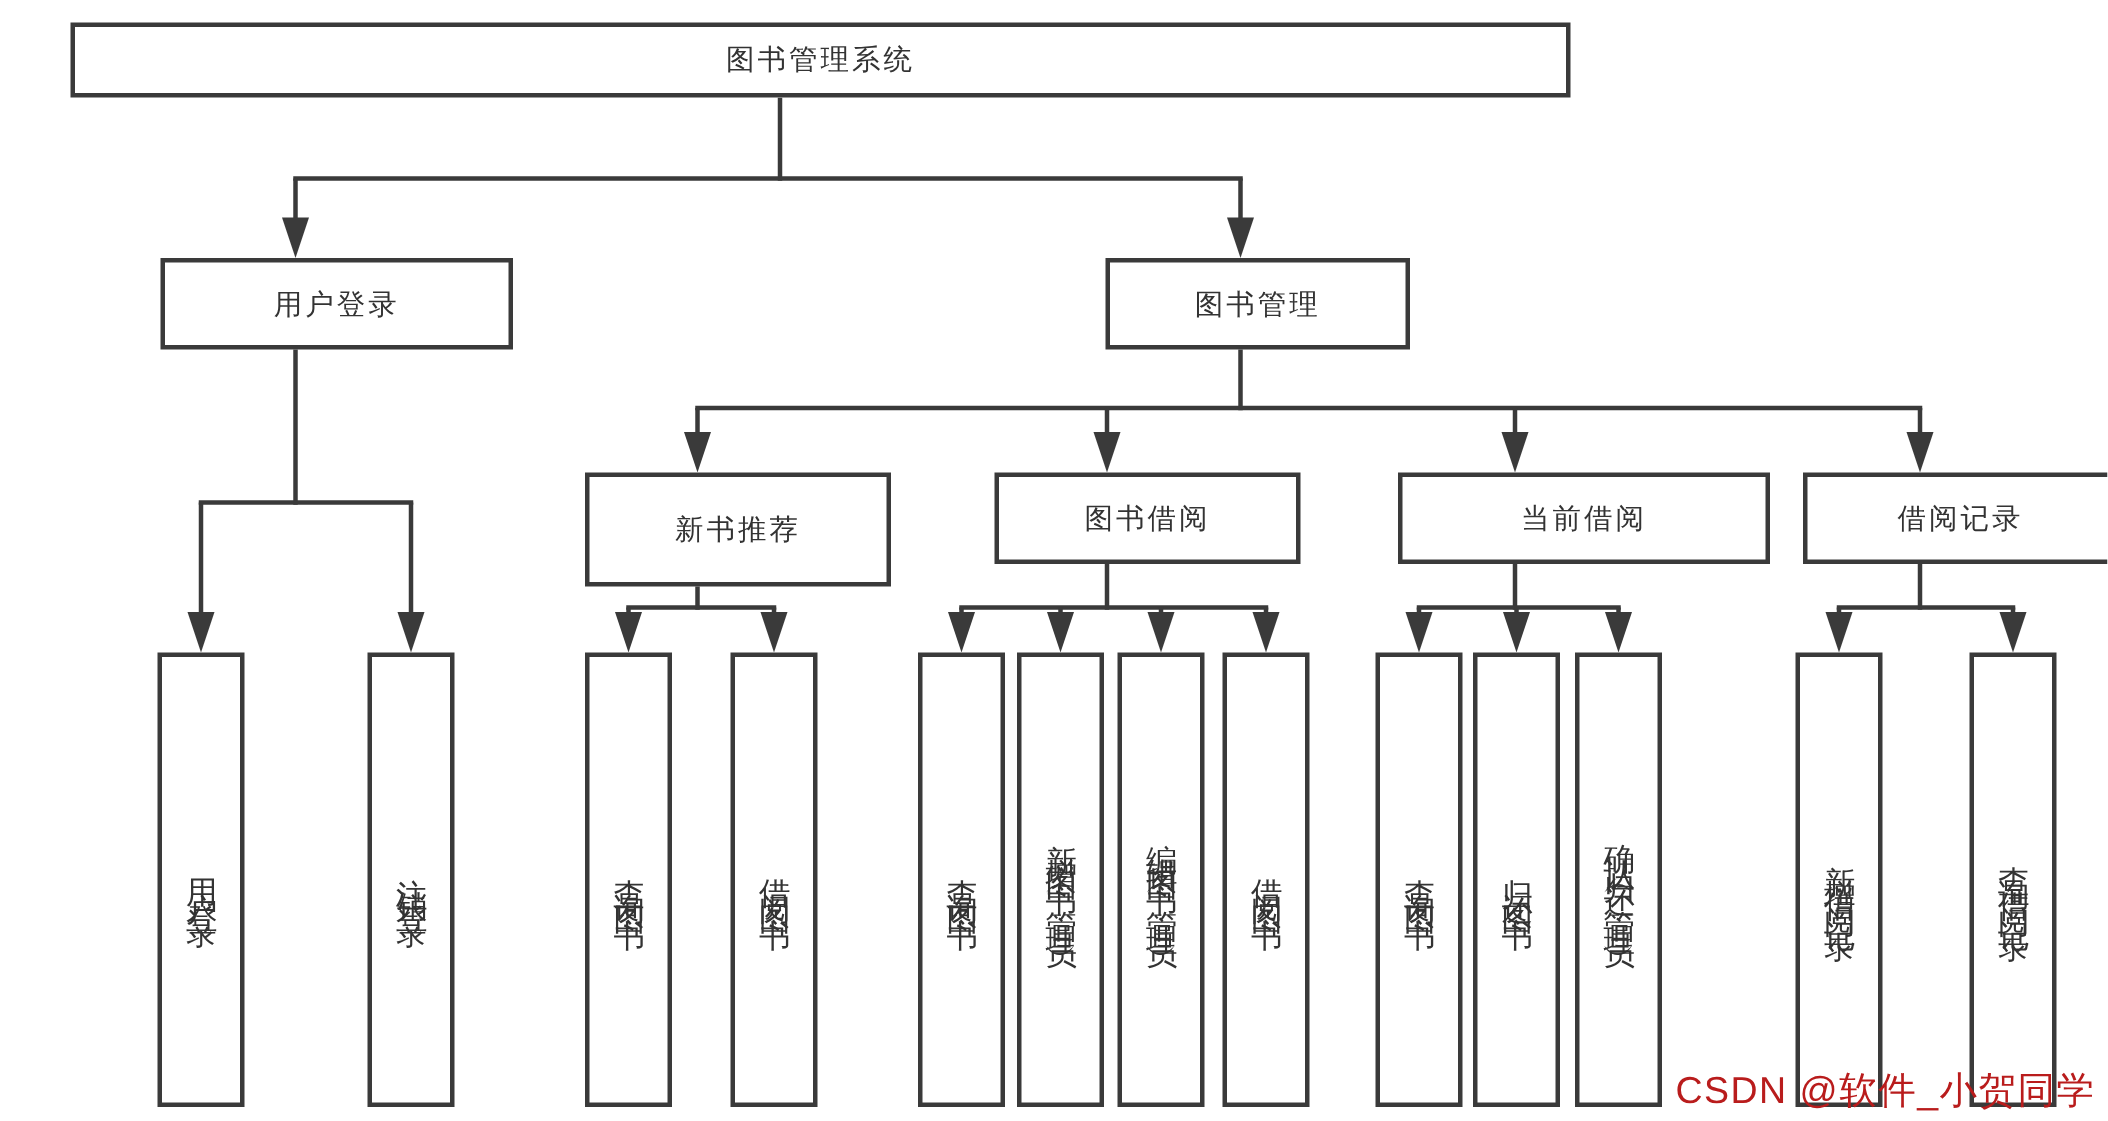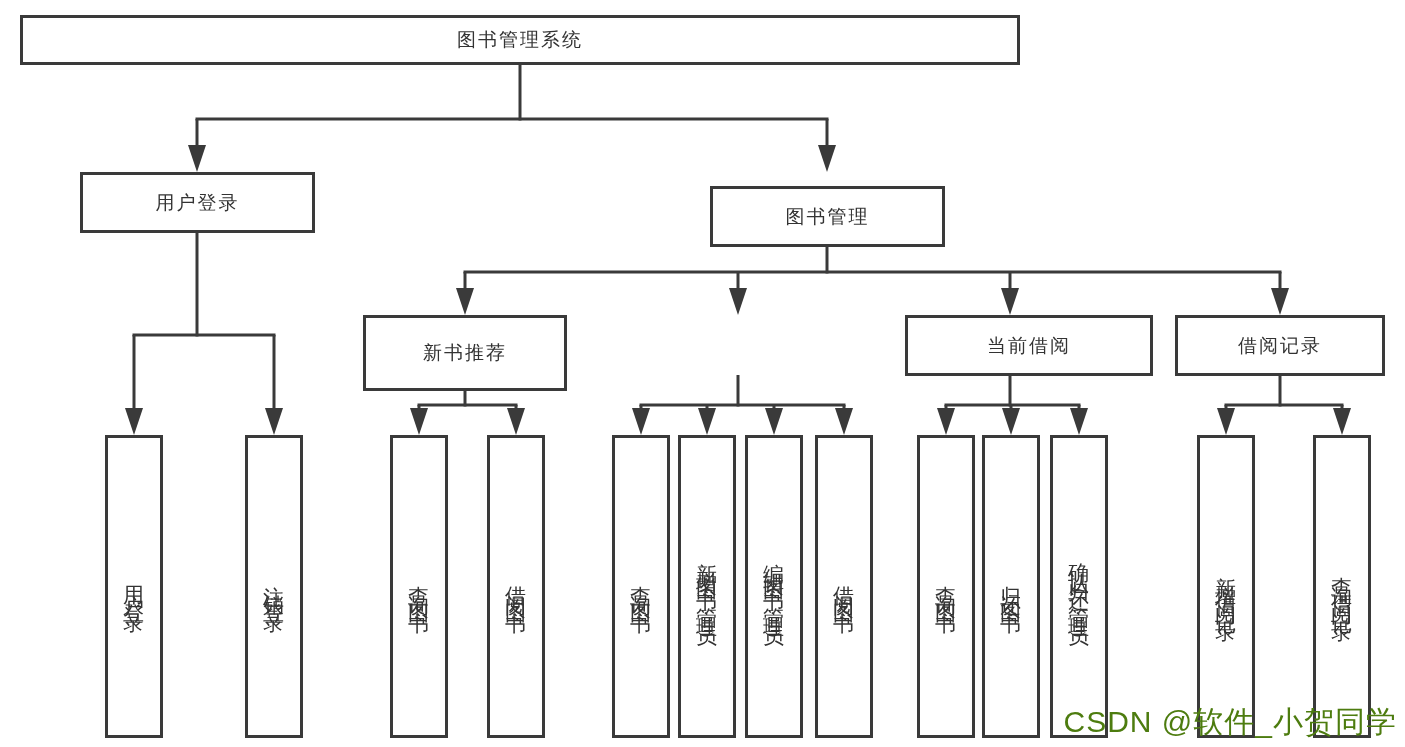--- a/index.html
+++ b/index.html
@@ -24,35 +24,35 @@
   .node {
     position: absolute;
     box-sizing: border-box;
     border: 3px solid #3a3a3a;
     background: #ffffff;
     display: flex;
     align-items: center;
     justify-content: center;
     color: #333333;
   }
-  .h-node { font-size: 19px; letter-spacing: 2px; }
+  .h-node { font-size: 19px; letter-spacing: 2px; margin-left: 27px; }
   .v-node .vtext {
     writing-mode: vertical-rl;
     text-orientation: mixed;
     font-size: 21px;
     line-height: 1;
     letter-spacing: 9px;
     color: #333333;
   }
   .watermark {
     position: absolute;
     right: 8px;
     bottom: 4px;
-    font-size: 30px;
-    color: #4d7c0f;
+    font-size: 25px;
+    color: #b91c1c;
     letter-spacing: 1px;
     white-space: nowrap;
   }
 </style>
 </head>
 <body>
 
 <div class="stage">
 
   <svg class="connectors" viewBox="0 0 1405 747" xmlns="http://www.w3.org/2000/svg">
@@ -128,27 +128,30 @@
     </g>
   </svg>
 
   <div class="node h-node" style="left:20px;top:15px;width:1000px;height:50px">
     <span>图书管理系统</span>
   </div>
 
   <div class="node h-node" style="left:80px;top:172px;width:235px;height:61px">
     <span>用户登录</span>
   </div>
-  <div class="node h-node" style="left:710px;top:186px;width:235px;height:61px">
+  <div class="node h-node" style="left:710px;top:172px;width:203px;height:61px">
     <span>图书管理</span>
   </div>
 
   <div class="node h-node" style="left:363px;top:315px;width:204px;height:76px">
     <span>新书推荐</span>
   </div>
+  <div class="node h-node" style="left:636px;top:315px;width:204px;height:61px">
+    <span>图书借阅</span>
+  </div>
   <div class="node h-node" style="left:905px;top:315px;width:248px;height:61px">
     <span>当前借阅</span>
   </div>
   <div class="node h-node" style="left:1175px;top:315px;width:210px;height:61px">
     <span>借阅记录</span>
   </div>
 
   <div class="node v-node" style="left:105px;top:435px;width:58px;height:303px">
     <span class="vtext">用户登录</span>
   </div>

